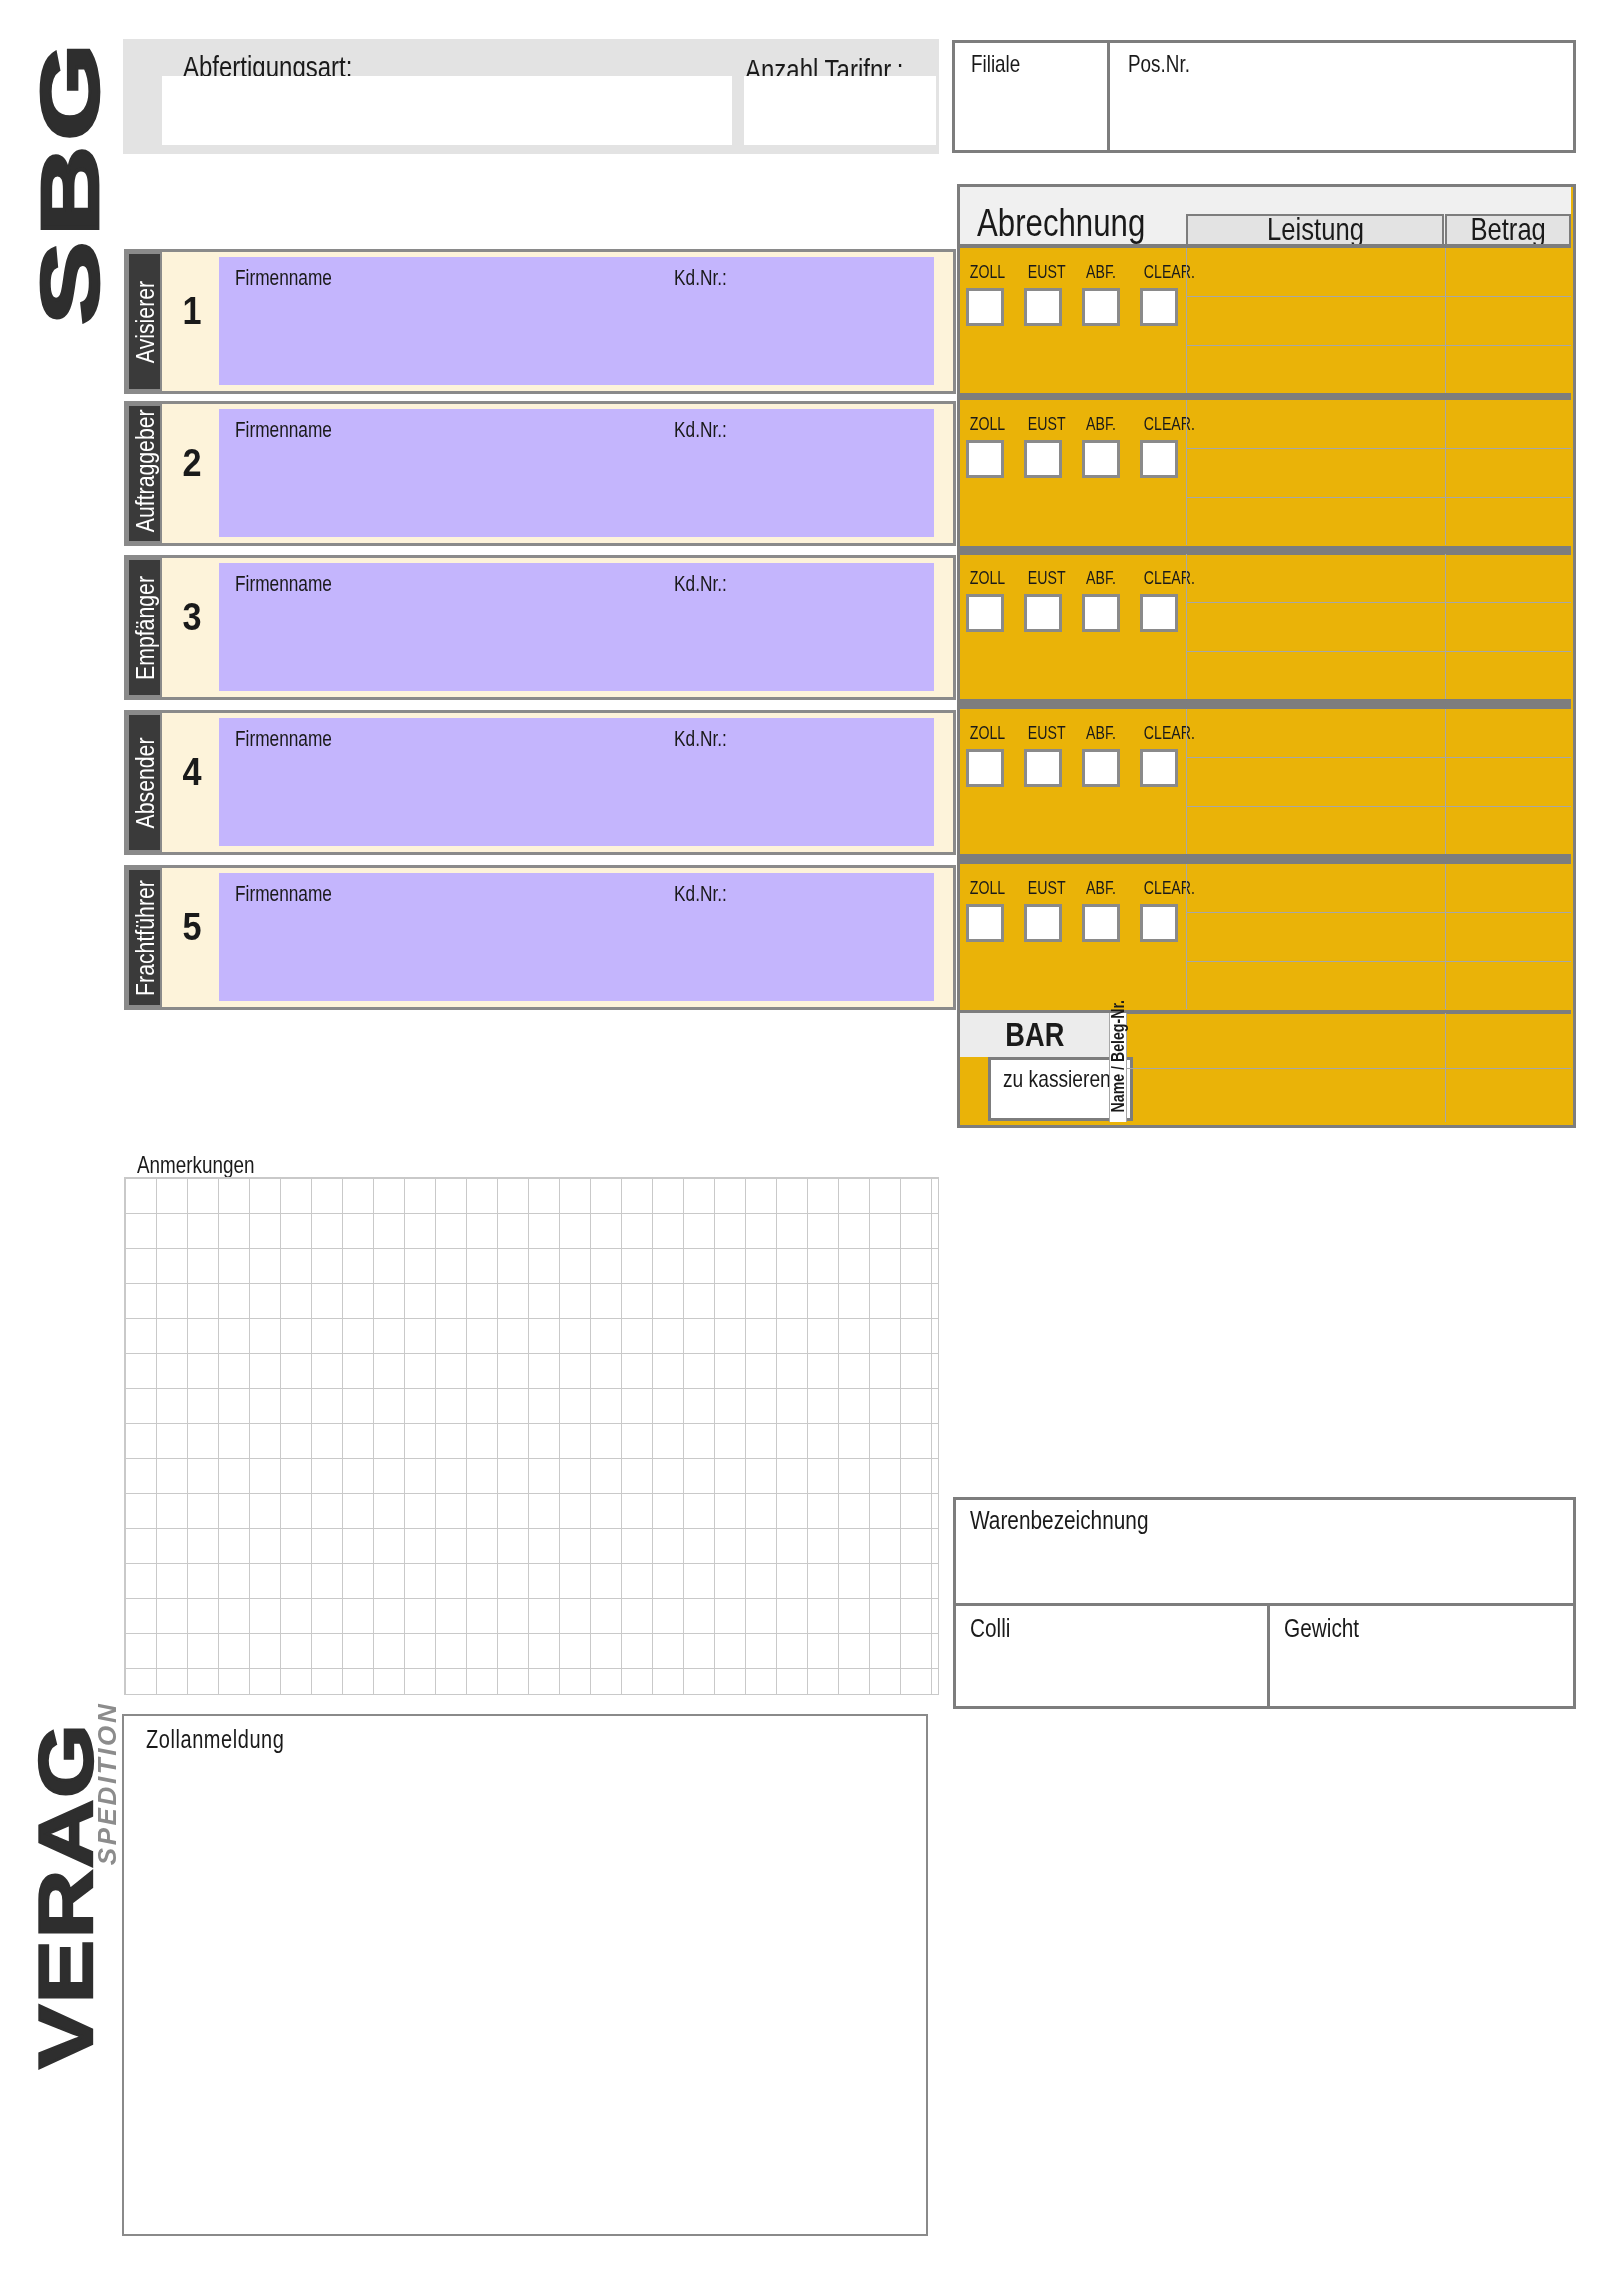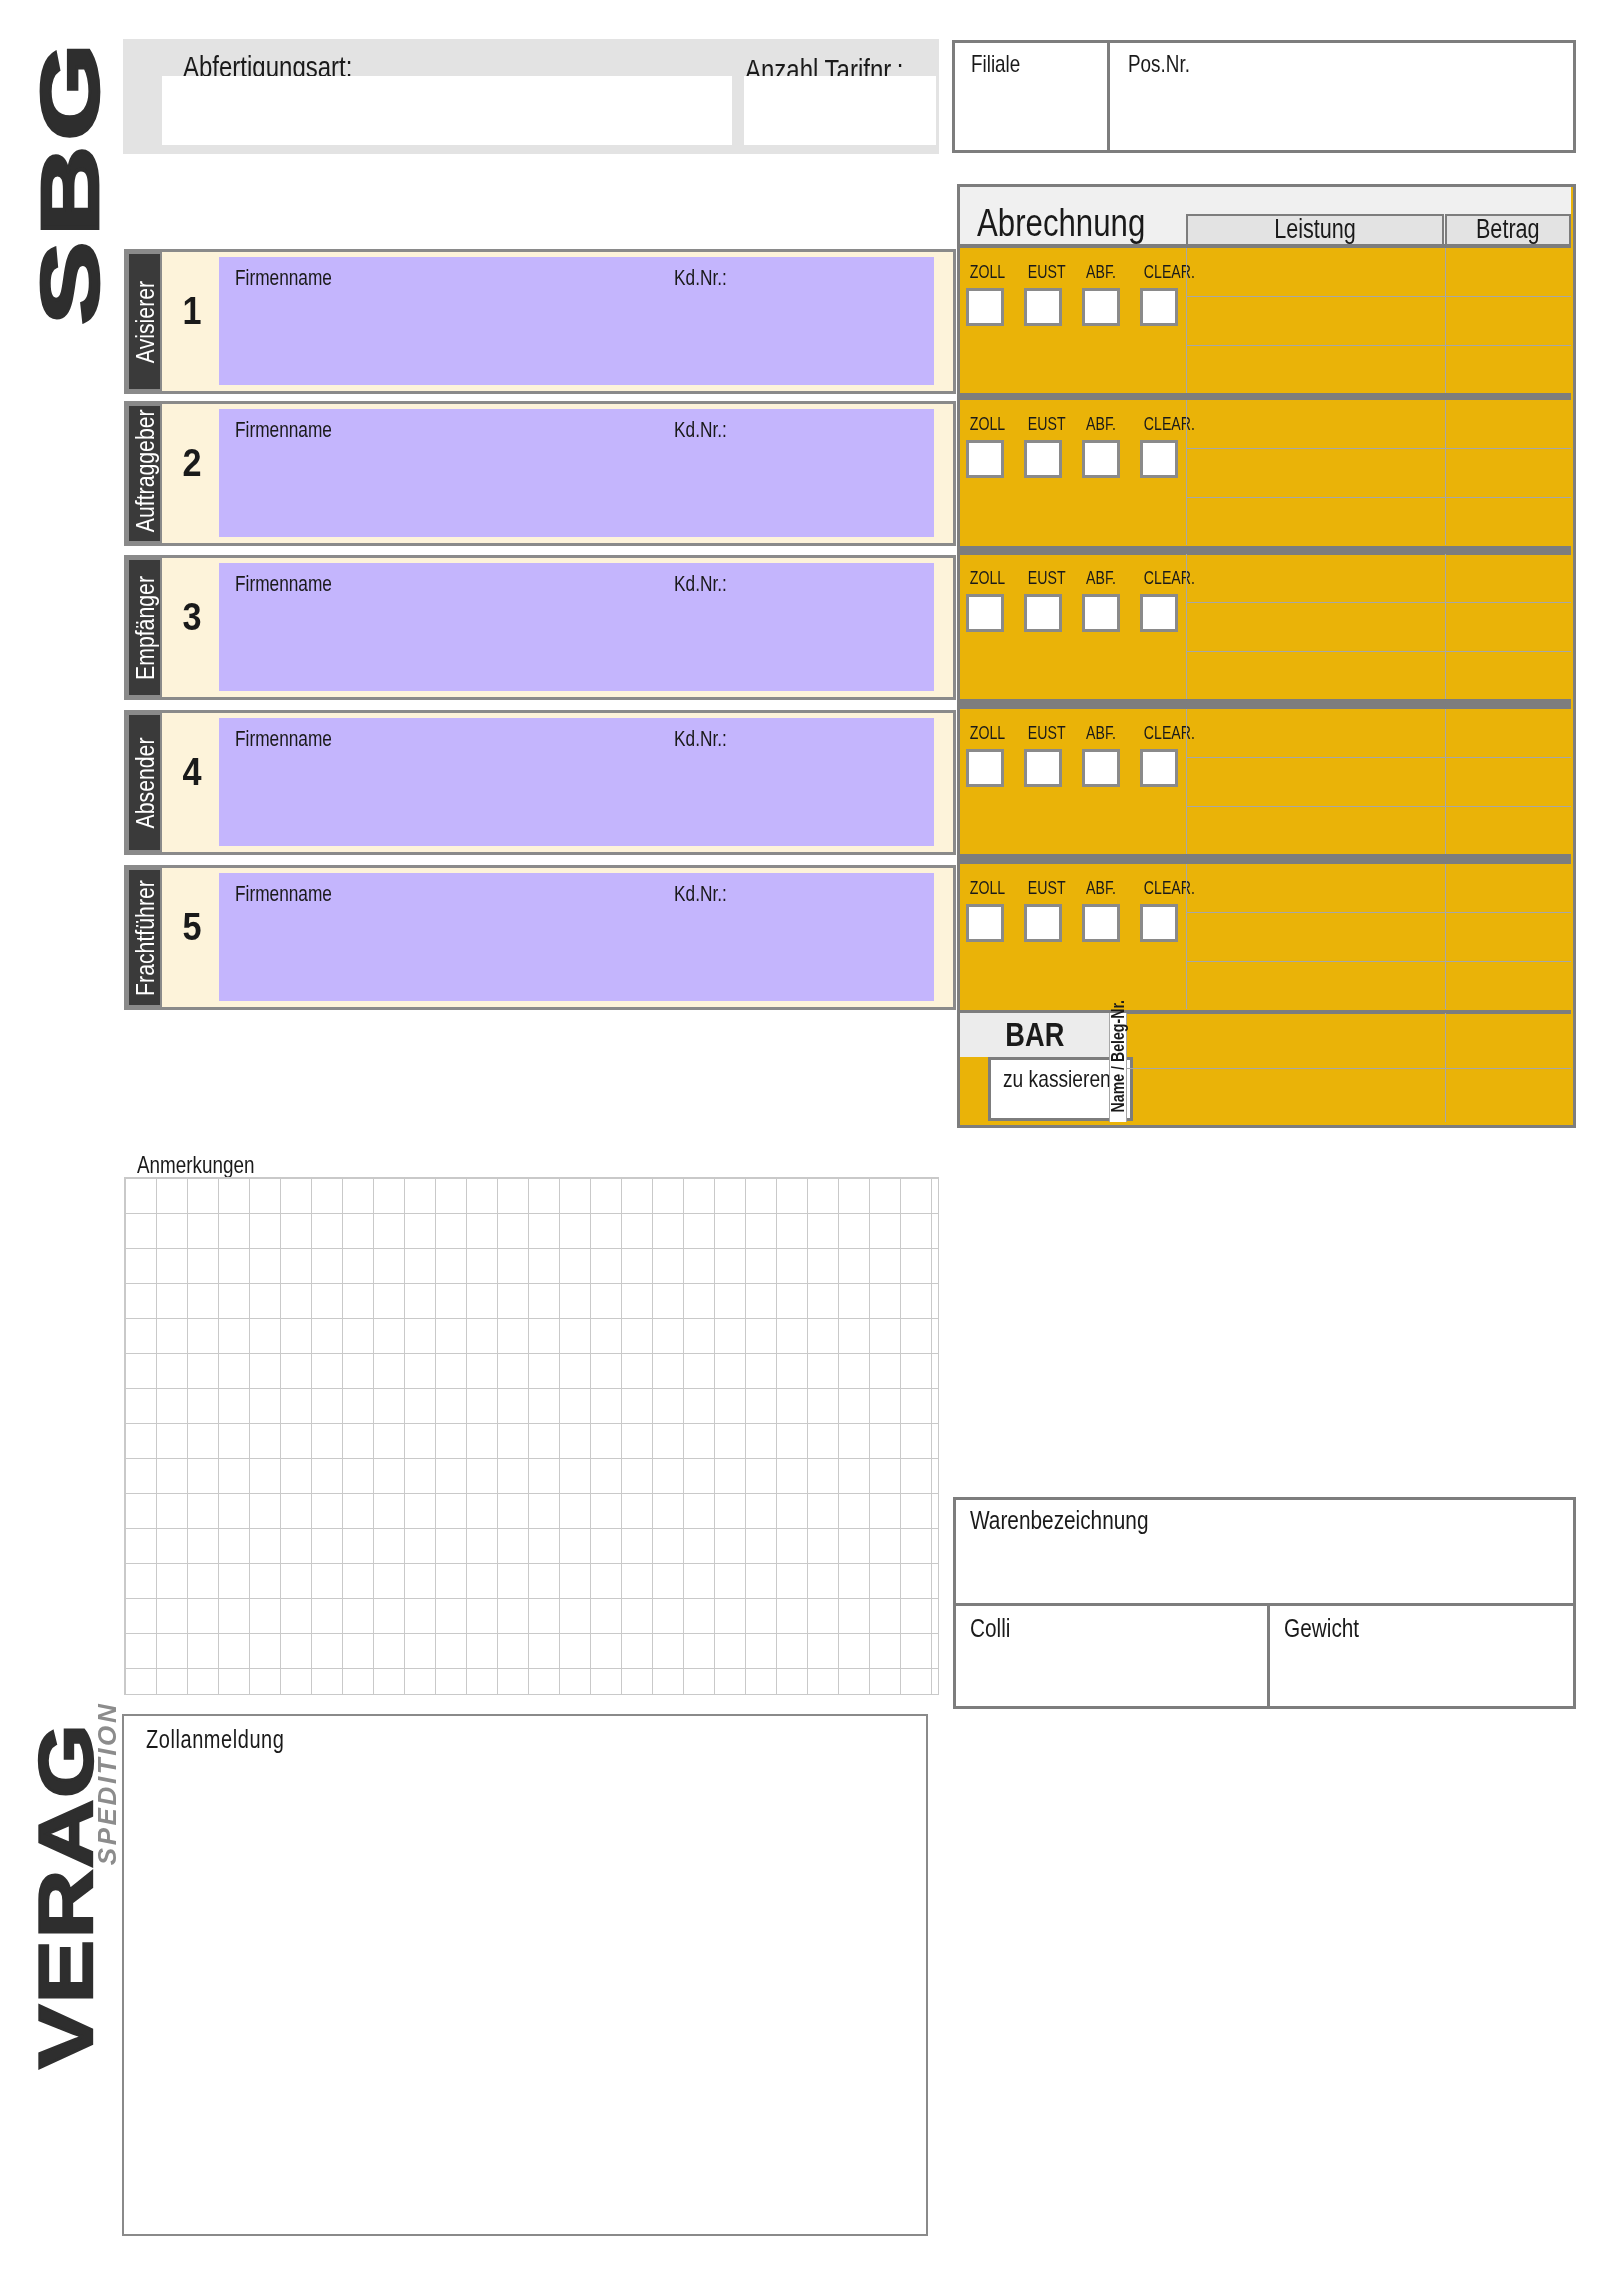--- a/index.html
+++ b/index.html
@@ -37,21 +37,21 @@
     transform:translate(-50%,-50%) rotate(-90deg) scaleX(.85);color:#fff;font-size:25px;white-space:nowrap;}
   .numcell{position:absolute;left:37px;top:0;width:56px;height:139px;}
   .num{position:absolute;left:0;top:38px;width:56px;text-align:center;font-size:38px;font-weight:bold;
     transform:scaleX(.9);transform-origin:50% 0;}
   .inputbox{position:absolute;left:92px;top:5.2px;width:715px;height:128px;background:#c4b5fd;}
   
   .rblock{position:absolute;left:957px;top:184px;width:619px;height:944px;background:#eab308;
     border:3.9px solid var(--border-gray,#7d7d7d);box-sizing:border-box;}
   .rhead{position:absolute;left:0;top:0;width:611px;height:61px;background:var(--header-fill,#f0f0f0);}
   .rcell{position:absolute;top:27px;height:34px;background:var(--fill-gray,#e3e3e3);
-    border:2.6px solid var(--border-gray,#7d7d7d);box-sizing:border-box;text-align:center;font-size:27px;line-height:27.5px;}
+    border:2.6px solid var(--border-gray,#7d7d7d);box-sizing:border-box;text-align:center;font-size:32px;line-height:27.5px;}
   .rsep{position:absolute;left:0;width:611px;background:var(--border-gray,#7d7d7d);}
   .band{position:absolute;left:0;width:611px;height:145px;}
   .vline{position:absolute;top:0;bottom:0;width:1.3px;background:var(--line-gray,#a7a7a7);}
   .hline{position:absolute;left:226px;right:0;height:1.3px;background:var(--line-gray,#a7a7a7);}
   .field{position:absolute;}
   .cbgroup{position:absolute;left:5.9px;top:15px;display:flex;align-items:center;}
   .cbcol{width:38px;margin-right:20px;text-align:center;}
   .cblbl{display:block;font-size:17.7px;margin-bottom:5.2px;line-height:19.6px;}
   .cb{width:38px;height:38px;background:#fff;border:3.3px solid var(--border-mid,#8a8a8a);box-sizing:border-box;}
   

